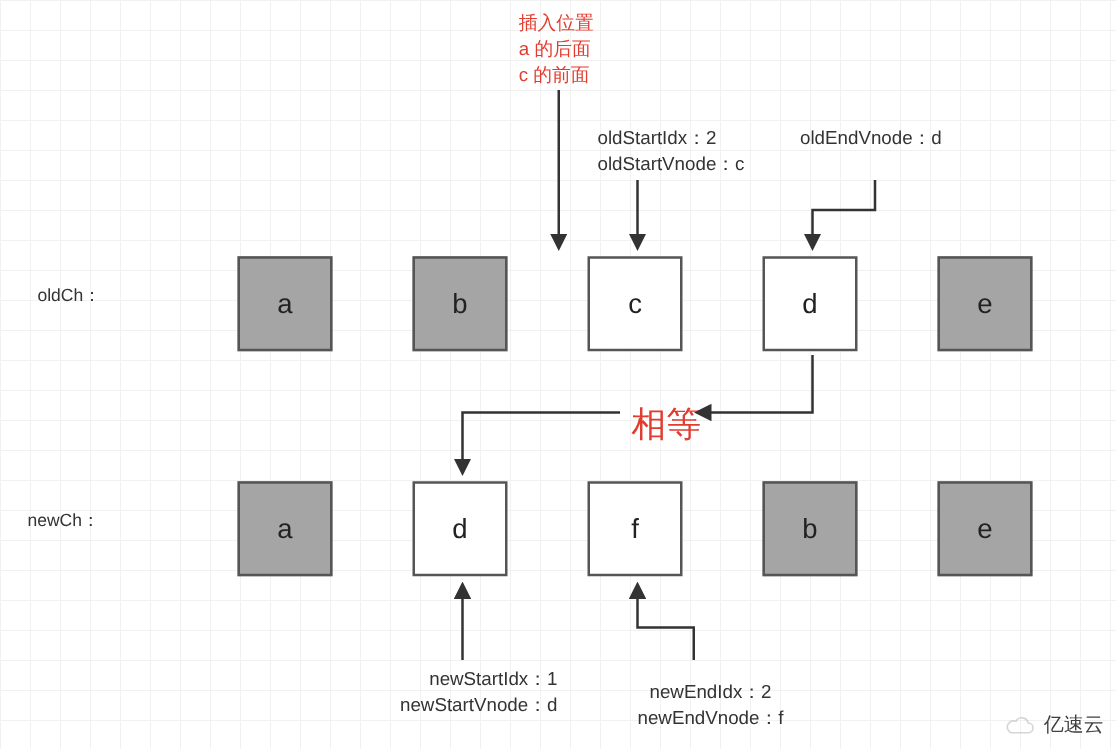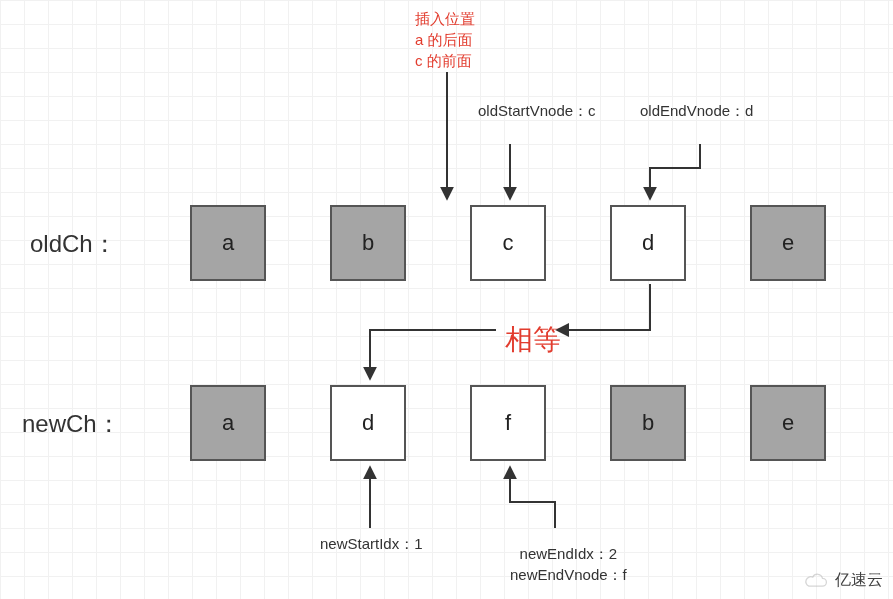--- a/index.html
+++ b/index.html
@@ -11,21 +11,21 @@
     font-family: "Microsoft YaHei", Arial, sans-serif;
     background-color: #fff;
     background-image:
       linear-gradient(#f1f1f1 1px, transparent 1px),
       linear-gradient(90deg, #f1f1f1 1px, transparent 1px);
     background-size: 24px 24px;
     overflow: hidden;
   }
   .label-col {
     position: absolute;
-    font-size: 24px;
+    font-size: 14px;
     color: #333;
   }
   .row {
     position: absolute;
     left: 190px;
     display: flex;
     gap: 64px;
   }
   .cell {
     width: 76px;
@@ -68,20 +68,21 @@
 </head>
 <body>
 
 <div class="ann red" style="left:415px; top:8px; ">
   <div>插入位置</div>
   <div>a 的后面</div>
   <div>c 的前面</div>
 </div>
 
 <div class="ann" style="left:478px; top:100px;">
+  <div>oldStartIdx：2</div>
   <div>oldStartVnode：c</div>
 </div>
 
 <div class="ann" style="left:640px; top:100px;">
   <div>oldEndVnode：d</div>
 </div>
 
 <div class="label-col" style="left:30px; top:228px;">oldCh：</div>
 <div class="label-col" style="left:22px; top:408px;">newCh：</div>
 
@@ -98,20 +99,21 @@
     <div class="cell">d</div>
     <div class="cell">f</div>
     <div class="cell grey">b</div>
     <div class="cell grey">e</div>
   </div>
 
 <div class="ann red" style="left:505px; top:320px; font-size:28px;">相等</div>
 
 <div class="ann" style="left:320px; top:533px; text-align:right;">
   <div>newStartIdx：1</div>
+  <div>newStartVnode：d</div>
 </div>
 <div class="ann" style="left:510px; top:533px; text-align:center;margin-top:10px;">
   <div>newEndIdx：2</div>
   <div>newEndVnode：f</div>
 </div>
 
 <svg class="arrows">
   <defs>
     <marker id="ah" viewBox="0 0 10 10" refX="8" refY="5" markerWidth="7" markerHeight="7" orient="auto-start-reverse">
       <path d="M 0 0 L 10 5 L 0 10 z" fill="#333"></path>

